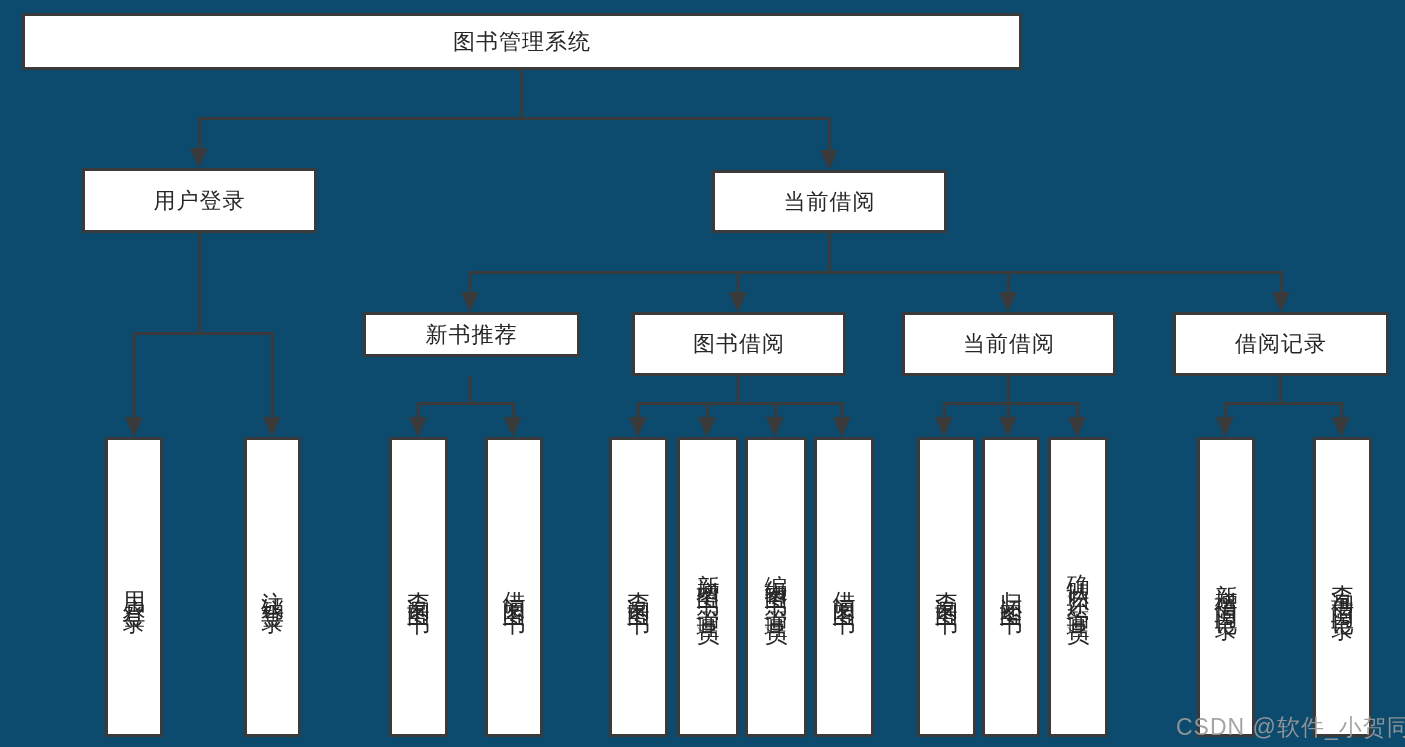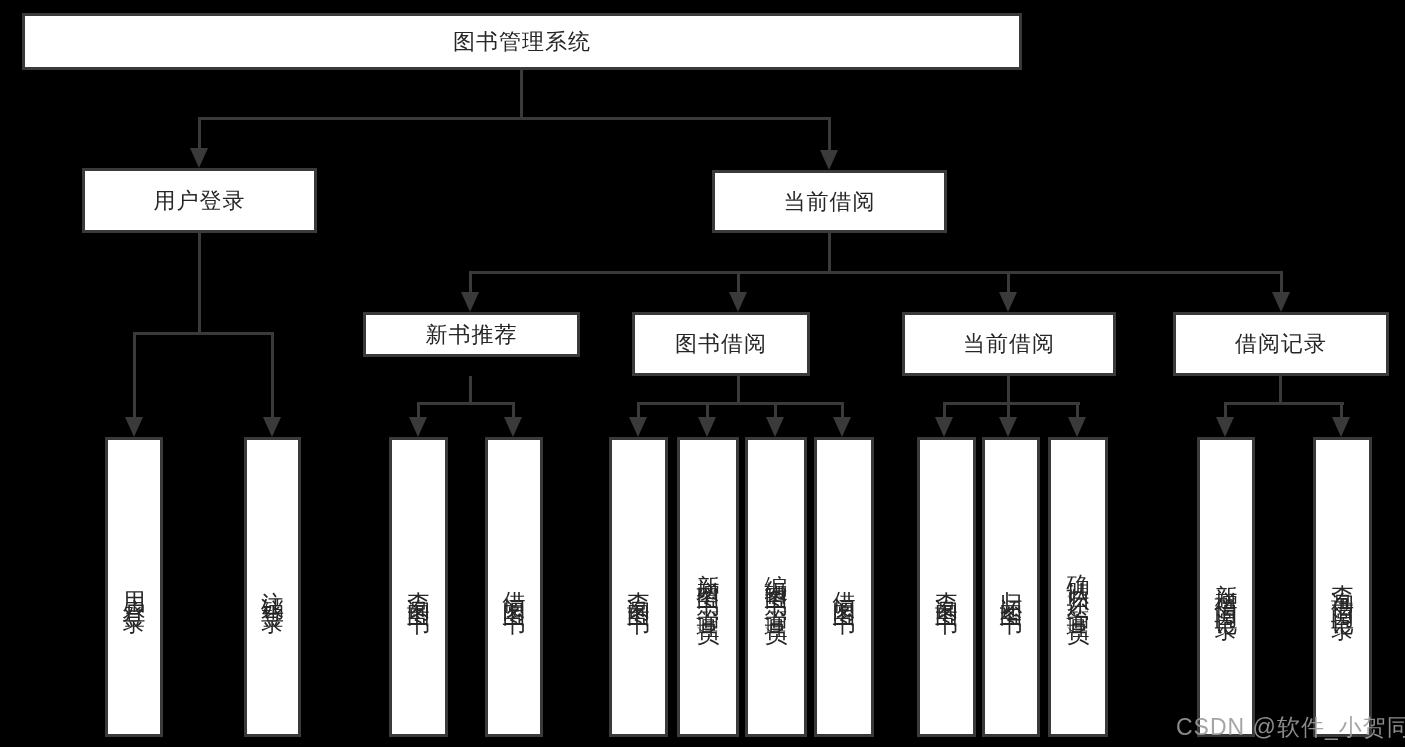--- a/index.html
+++ b/index.html
@@ -1,20 +1,20 @@
 <!DOCTYPE html>
 <html><head>
 <meta charset="utf-8">
 <style>
   html, body { margin: 0; padding: 0; background: #ffffff; }
   .diagram {
     position: relative;
     width: 1405px;
     height: 747px;
-    background: #000000;
+    background: #0c4a6e;
     font-family: "Liberation Sans", "DejaVu Sans", sans-serif;
     overflow: hidden;
   }
   .node {
     position: absolute;
     box-sizing: border-box;
     border: 3px solid #3a3a3a;
     background: #ffffff;
     display: flex;
     align-items: center;
@@ -64,21 +64,21 @@
   <div class="node" style="left:82px; top:168px; width:235px; height:65px;">
     <span>用户登录</span>
   </div>
   <div class="node" style="left:712px; top:170px; width:235px; height:63px;">
     <span>当前借阅</span>
   </div>
 
   <div class="node" style="left:363px; top:312px; width:217px; height:45px;">
     <span>新书推荐</span>
   </div>
-  <div class="node" style="left:632px; top:312px; width:178px; height:64px;">
+  <div class="node" style="left:632px; top:312px; width:214px; height:64px;">
     <span>图书借阅</span>
   </div>
   <div class="node" style="left:902px; top:312px; width:214px; height:64px;">
     <span>当前借阅</span>
   </div>
   <div class="node" style="left:1173px; top:312px; width:216px; height:64px;">
     <span>借阅记录</span>
   </div>
 
   <div class="node leaf" style="left:105px; top:437px; width:58px; height:300px;">

